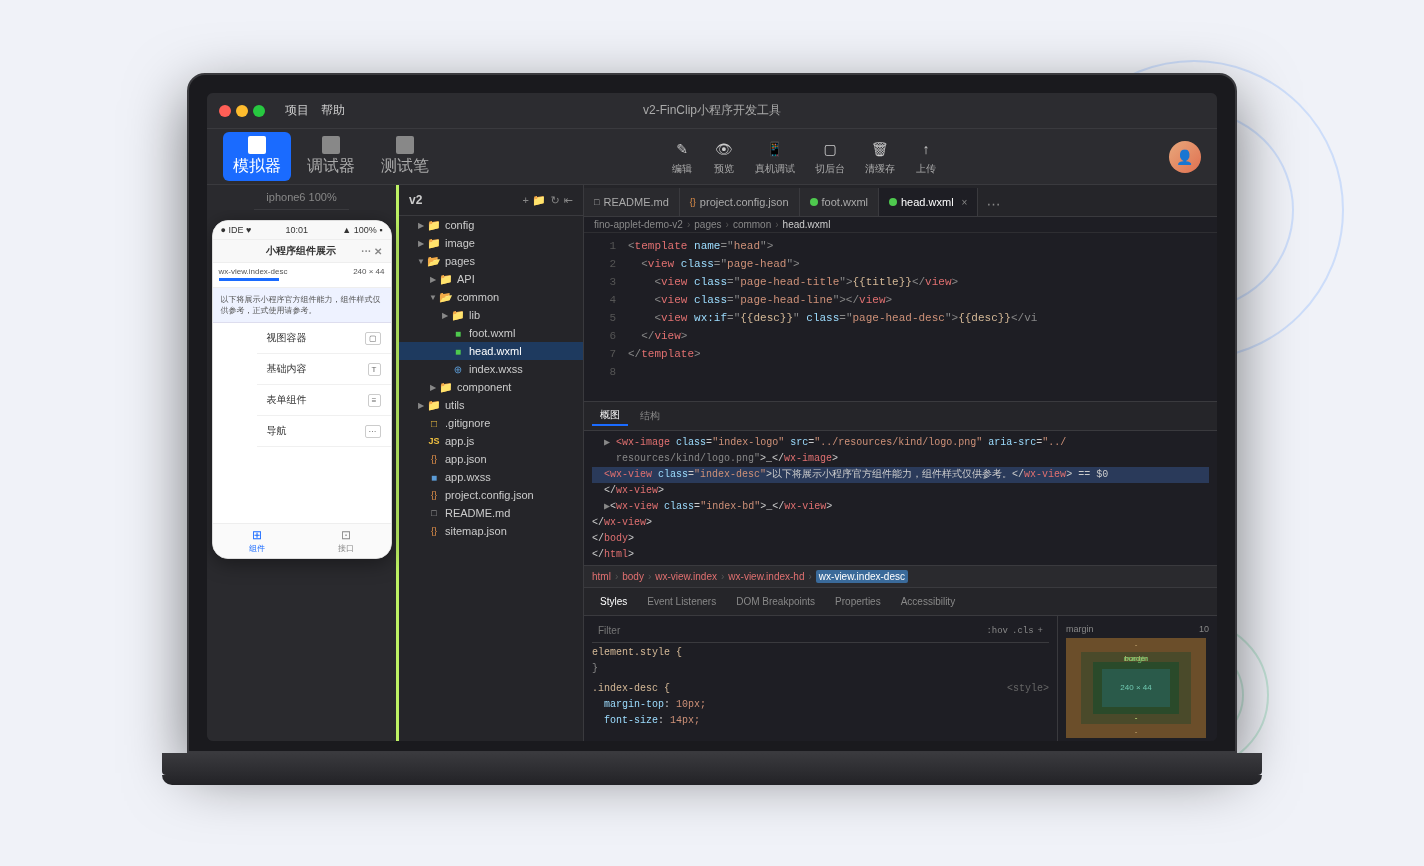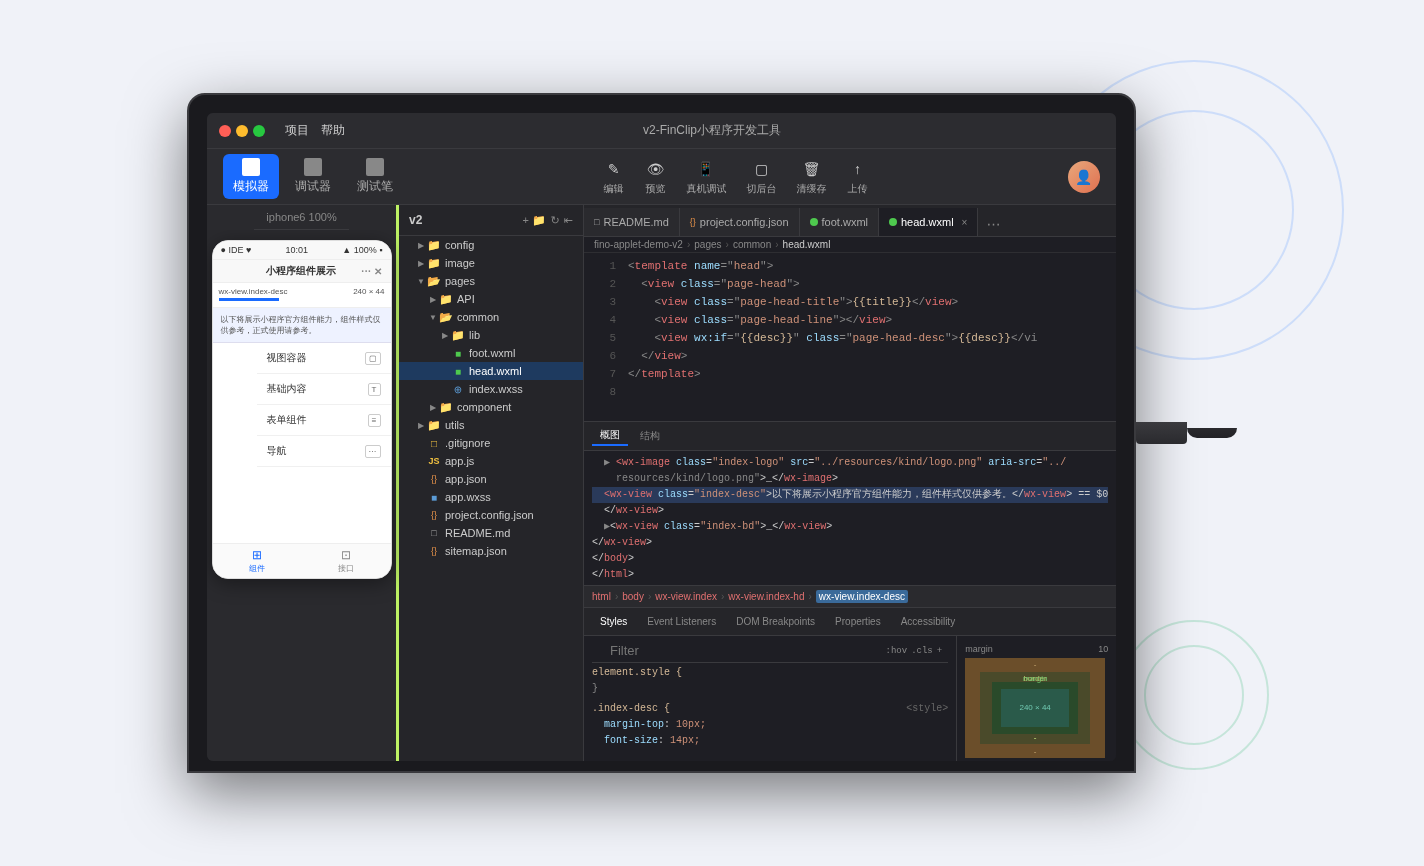--- a/index.html
+++ b/index.html
@@ -25,21 +25,21 @@
     .bg-circle-2 { width: 200px; height: 200px; right: 130px; top: 110px; }
     .bg-circle-3 { width: 150px; height: 150px; right: 155px; top: 620px; border-color: rgba(100,200,150,0.3); }
     .bg-circle-4 { width: 100px; height: 100px; right: 180px; top: 645px; border-color: rgba(100,200,150,0.3); }
 
     
     .laptop-outer {
       position: relative;
       width: 1050px;
       height: 720px;
       display: flex;
-      flex-direction: row;
+      flex-direction: column;
       align-items: center;
     }
     .laptop-screen-bezel {
       width: 1050px;
       height: 680px;
       background: #1a1a1e;
       border-radius: 18px 18px 0 0;
       padding: 18px 18px 10px;
       box-shadow: 0 20px 60px rgba(0,0,0,0.5);
       border: 2px solid #3a3a3e;
@@ -150,21 +150,21 @@
       width: 20px; height: 20px;
       background: #fff;
       border-radius: 3px;
       display: flex; align-items: center; justify-content: center;
       font-size: 10px;
     }
     .toolbar-btn.active .toolbar-btn-icon {
       background: rgba(255,255,255,0.9);
     }
     .toolbar-btn-label {
-      font-size: 12px;
+      font-size: 16px;
       color: #fff;
     }
     .toolbar-center-btns {
       display: flex;
       align-items: center;
       gap: 20px;
     }
     .toolbar-action {
       display: flex;
       flex-direction: column;
@@ -533,23 +533,22 @@
       display: flex;
       align-items: center;
       padding: 3px 6px;
       border-bottom: 1px solid #3a3a3e;
     }
     .filter-input {
       flex: 1;
       background: transparent;
       border: none;
       color: #ccc;
-      font-size: 13px;
+      font-size: 10px;
       outline: none;
-      margin-left: 12px;
     }
     .filter-btns { display: flex; gap: 4px; color: #888; font-size: 9px; }
     .css-selector { color: #d4b896; }
     .css-prop { color: #9cdcfe; }
     .css-val { color: #ce9178; }
     .css-brace { color: #888; }
     .css-comment { color: #666; }
 
     
     .box-model-area {

